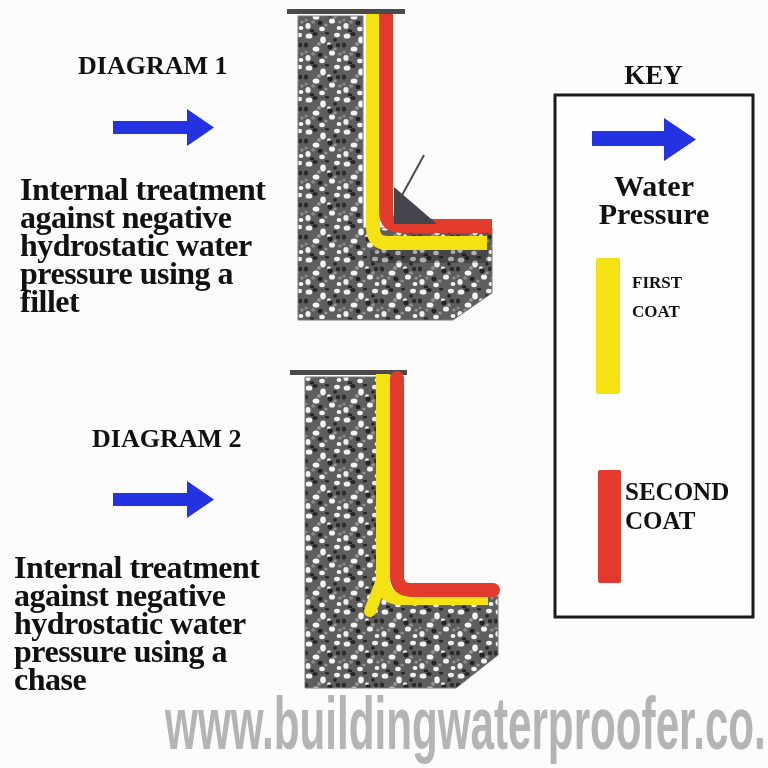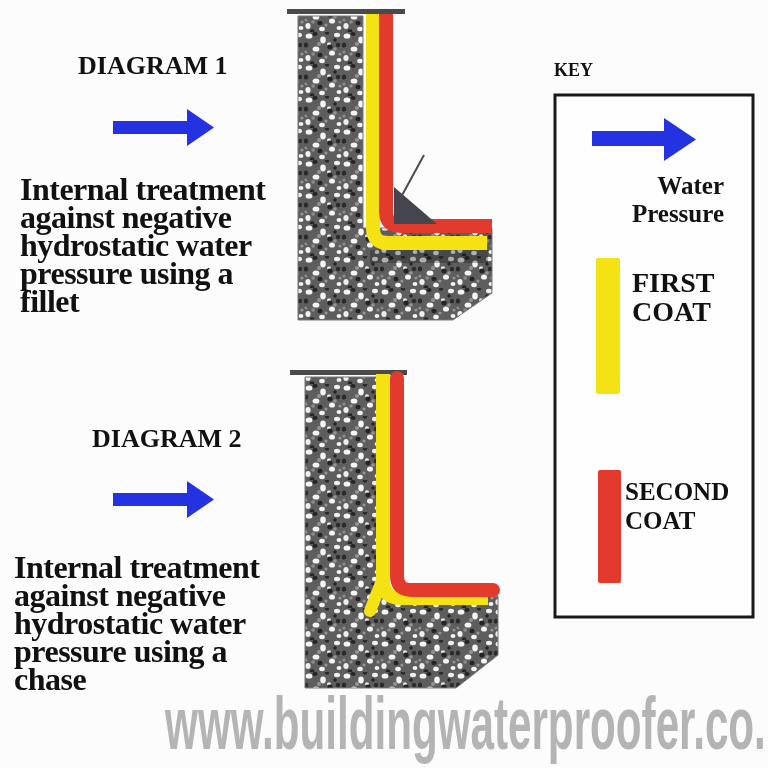--- a/index.html
+++ b/index.html
@@ -25,23 +25,23 @@
     position:absolute;z-index:3;
     font-family:Liberation Serif, serif;
     font-weight:bold;color:var(--text-black);
   }
   .d1-title{left:78px;top:51px;font-size:26px;white-space:nowrap;}
   .d2-title{left:70px;top:424px;font-size:26px;white-space:nowrap;margin-left:22px;}
   .desc{font-size:32px;line-height:28px;letter-spacing:-0.5px;width:252px;margin-top:15px;}
   .d1-desc{left:20px;top:160px;}
   .d2-desc{left:14px;top:538px;}
   .fillet-label{left:429px;top:122px;width:112px;font-size:27px;line-height:29px;}
-  .key-title{left:554px;top:60px;width:199px;text-align:left;font-size:18px;}
-  .wp-label{left:584px;top:172px;width:140px;text-align:right;font-size:25px;line-height:28px;}
-  .fc-label{left:632px;top:268px;width:100px;font-size:28px;line-height:29px;}
+  .key-title{left:554px;top:60px;width:199px;text-align:center;font-size:27px;}
+  .wp-label{left:584px;top:172px;width:140px;text-align:center;font-size:30px;line-height:28px;}
+  .fc-label{left:632px;top:268px;width:100px;font-size:17px;line-height:29px;}
   .sc-label{left:625px;top:477px;width:112px;font-size:25px;line-height:29px;}
   .watermark{
     position:absolute;z-index:0;left:0;top:685px;width:768px;
     text-align:center;white-space:nowrap;
     font-size:74px;font-weight:bold;line-height:1.05;
     color:var(--watermark-gray);
     transform:scaleX(0.57);transform-origin:50% 50%;
   }
   
   .concrete{fill:url(#concretePat);stroke:#767676;stroke-width:1;}

